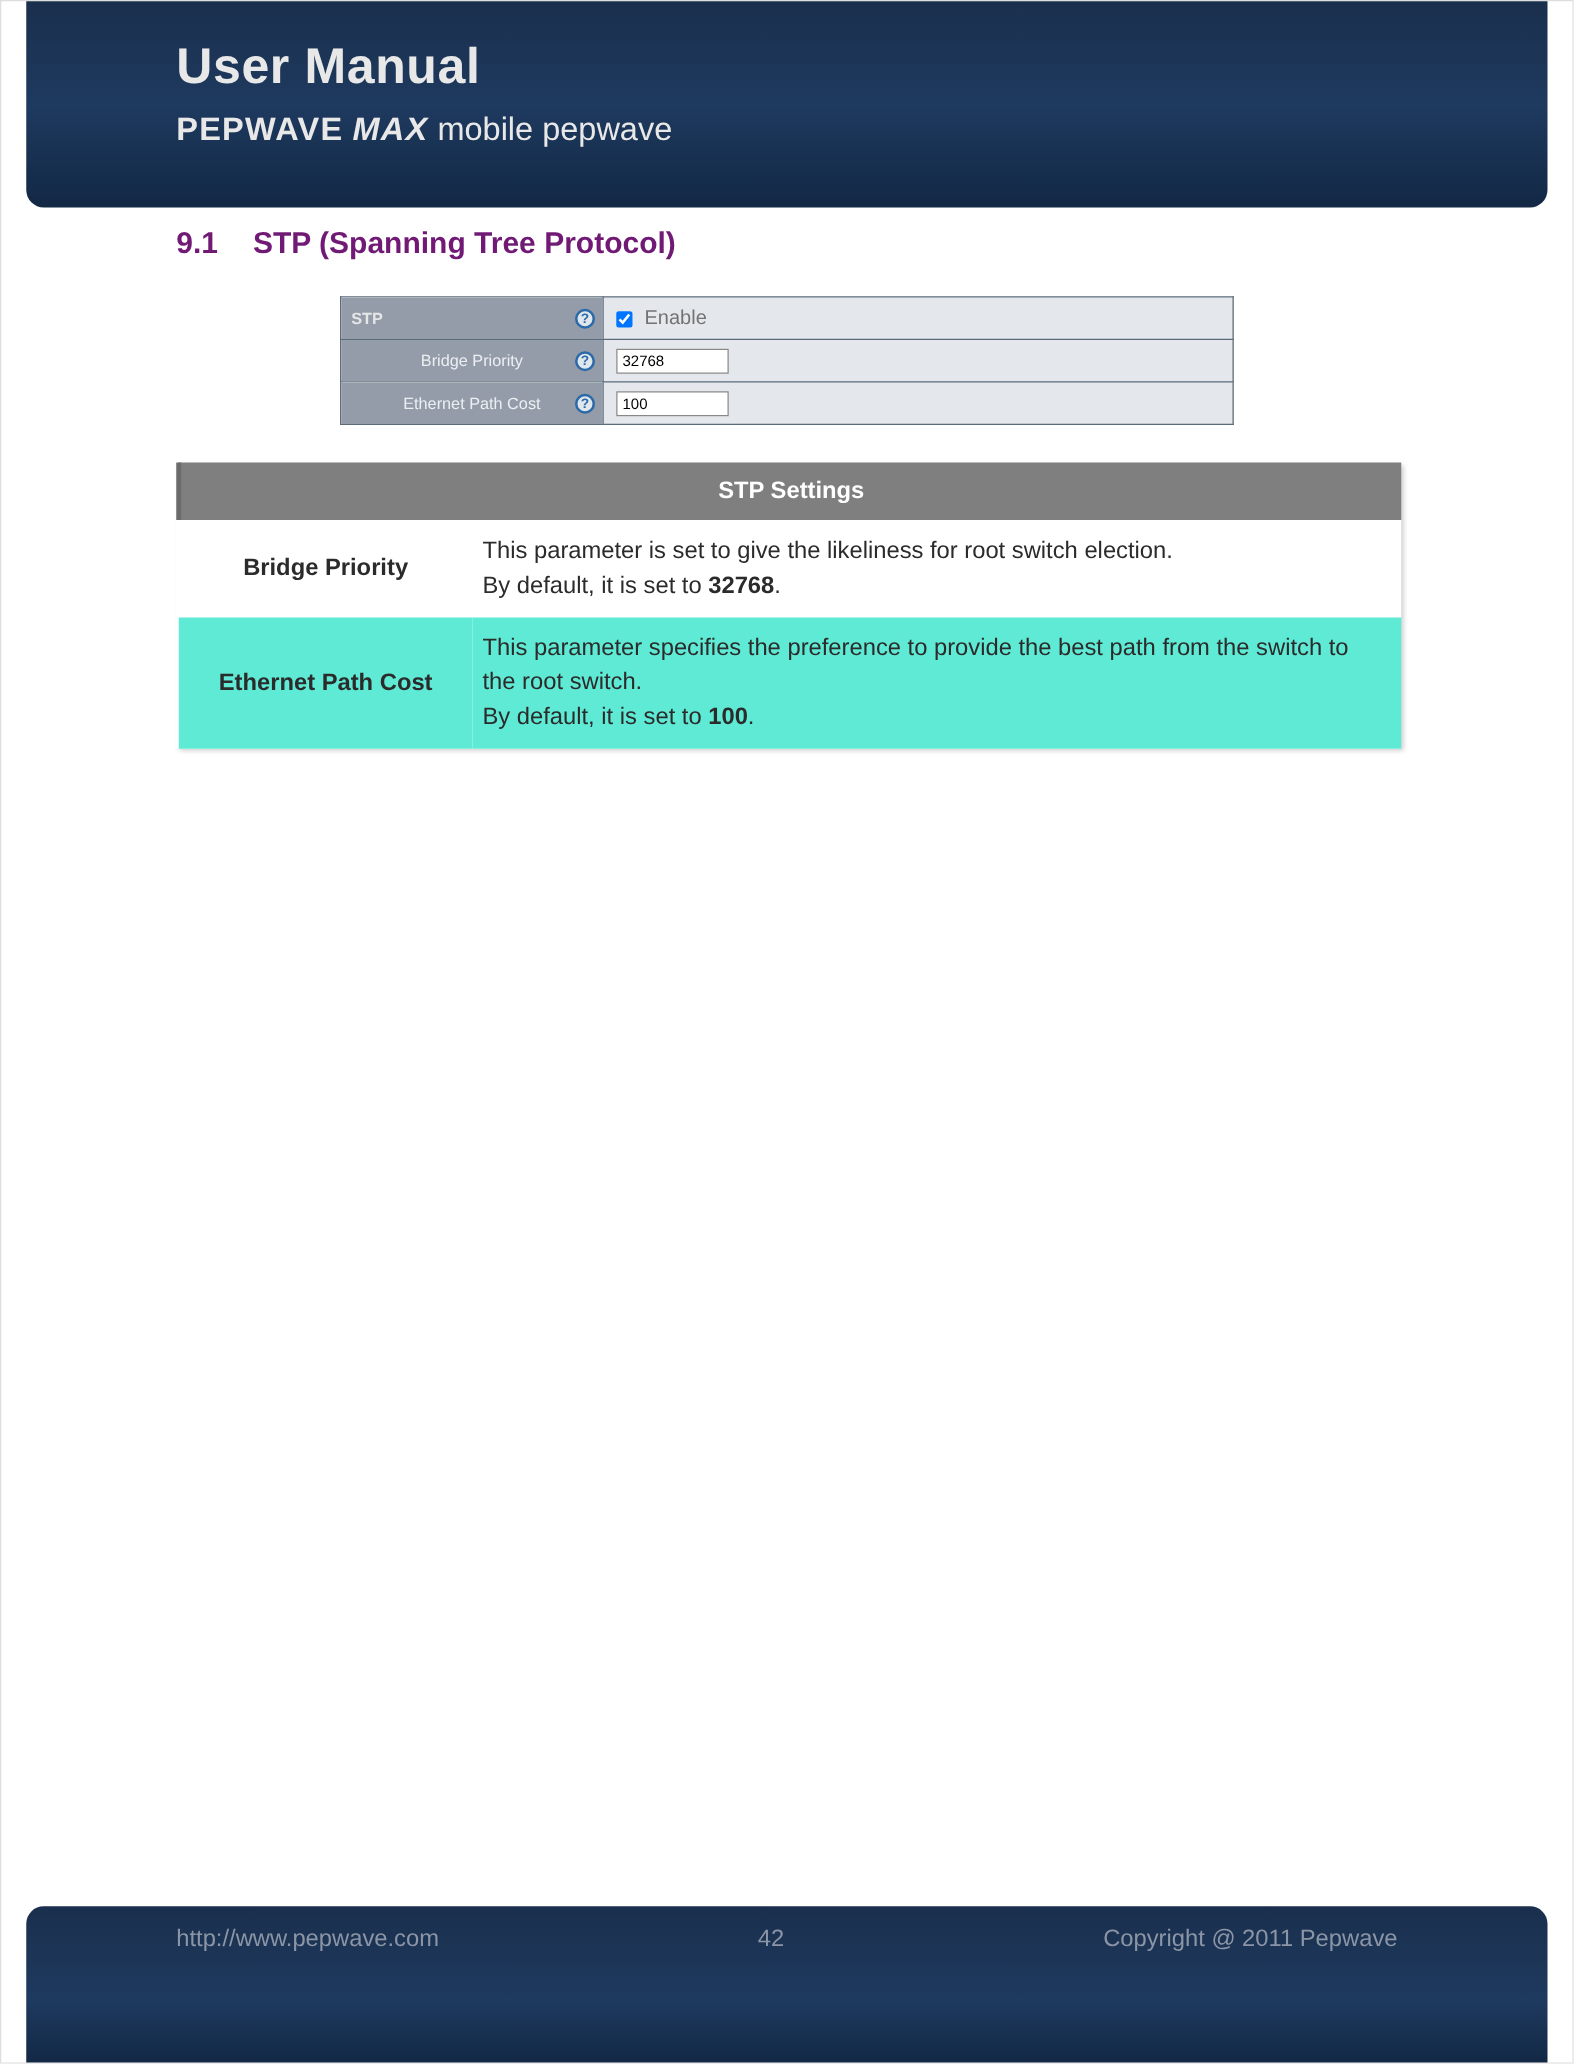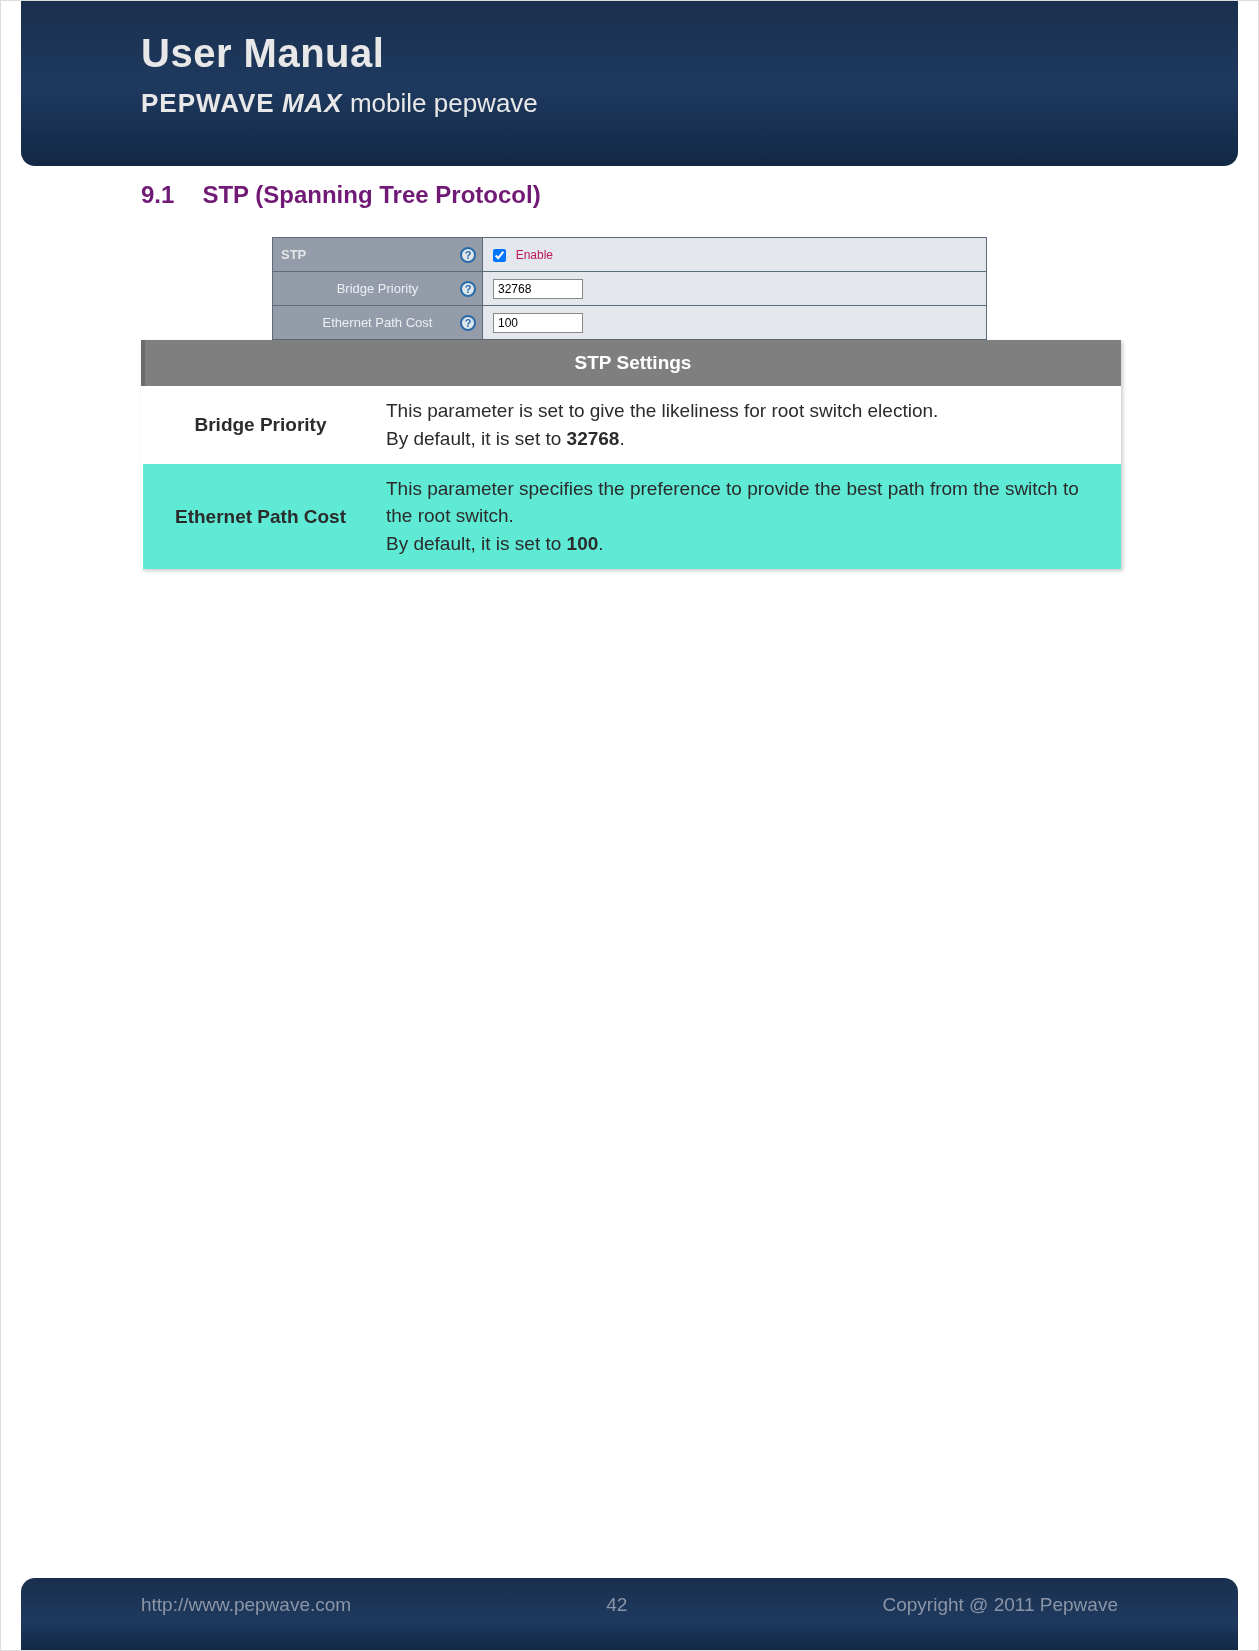--- a/index.html
+++ b/index.html
@@ -93,22 +93,23 @@
   }
   .cfg-value-cell input[type="text"] {
     width: 90px;
     height: 20px;
     font-size: 12px;
     padding: 0 4px;
     border: 1px solid #888;
     background: #fff;
   }
   .cfg-checkbox { vertical-align: middle; margin-right: 6px; }
-  .enable-label { font-size: 12px; color: #be185d; }
+  .enable-label { font-size: 16px; color: #737373; }
   .settings-table {
+    margin-top: 30px;
     width: 980px;
     border-collapse: collapse;
     box-shadow: 2px 2px 4px rgba(0,0,0,0.2);
     font-size: 19px;
   }
   .settings-header td {
     background: #7f7f7f;
     color: #fff;
     font-weight: bold;
     text-align: center;
@@ -129,21 +130,21 @@
     color: #2b2b2b;
     line-height: 1.38;
   }
   .param-desc .default-line { display: block; margin-top: 2px; }
   .param-desc b { font-weight: bold; }
   .footer-bar {
     position: absolute;
     bottom: 0;
     left: 20px;
     right: 20px;
-    height: 72px;
+    height: 125px;
     background: linear-gradient(to bottom, #1a2f4d 0%, #1e3a5f 60%, #122845 100%);
     border-radius: 14px 14px 0 0;
     color: #8b95a6;
     font-size: 19px;
   }
   .footer-inner {
     display: flex;
     justify-content: space-between;
     align-items: center;
     height: 54px;

